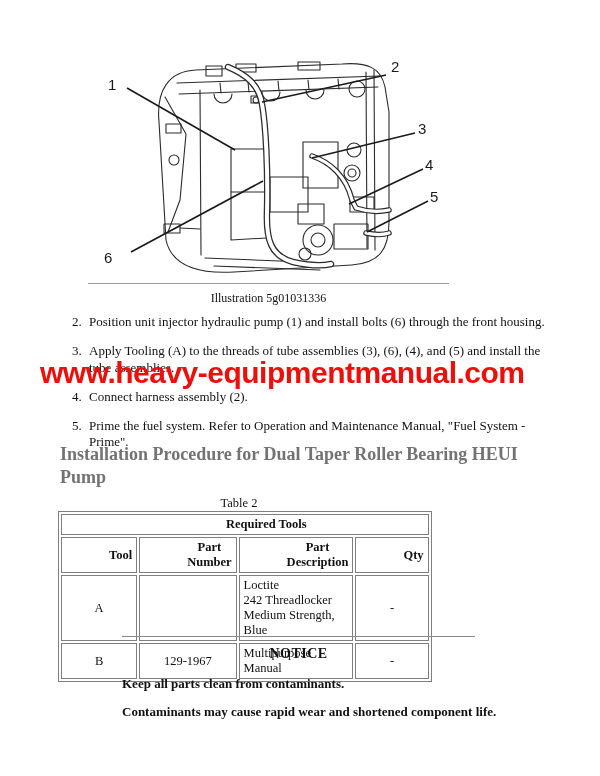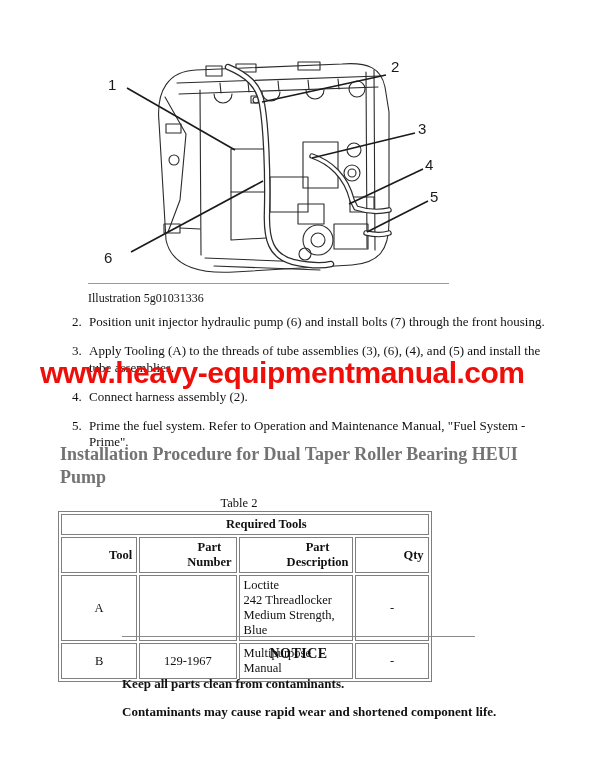--- a/index.html
+++ b/index.html
@@ -9,21 +9,21 @@
     width:600px;height:776px;
     margin:0 auto;
     background:#ffffff;
     font-family:"Liberation Serif", serif;
     color:#111;
     overflow:hidden;
   }
   
   #diagram{position:absolute;left:0;top:0;width:600px;height:290px;}
   .ill-rule{position:absolute;left:88px;top:283px;width:361px;border-top:1.5px solid #9a9a9a;}
-  .ill-caption{position:absolute;left:88px;top:291px;width:361px;display:flex;justify-content:flex-start;font-size:12px;color:#111;}
+  .ill-caption{position:absolute;left:88px;top:291px;width:361px;display:flex;justify-content:center;font-size:12px;color:#111;}
   
   .steps{position:absolute;left:72px;top:314px;width:482px;font-size:13px;line-height:1.3;}
   .step{display:flex;margin-bottom:12px;}
   .step-num{flex:none;width:17px;}
   .step-text{flex:1;}
   
   .watermark{
     position:absolute;left:40px;top:356px;width:560px;
     font-family:"Liberation Sans", sans-serif;
     font-weight:bold;font-size:30px;letter-spacing:-0.5px;
@@ -137,21 +137,21 @@
 
   <div class="ill-rule"></div>
   <div class="ill-caption">
     <span>Illustration 5</span>
     <span>g01031336</span>
   </div>
 
   <div class="steps">
     <div class="step">
       <span class="step-num">2.</span>
-      <span class="step-text">Position unit injector hydraulic pump (6) and install bolts (7) through the front housing.</span>
+      <span class="step-text">Position unit injector hydraulic pump (1) and install bolts (6) through the front housing.</span>
     </div>
     <div class="step">
       <span class="step-num">3.</span>
       <span class="step-text">Apply Tooling (A) to the threads of tube assemblies (3), (6), (4), and (5) and install the tube assemblies.</span>
     </div>
     <div class="step">
       <span class="step-num">4.</span>
       <span class="step-text">Connect harness assembly (2).</span>
     </div>
     <div class="step">

